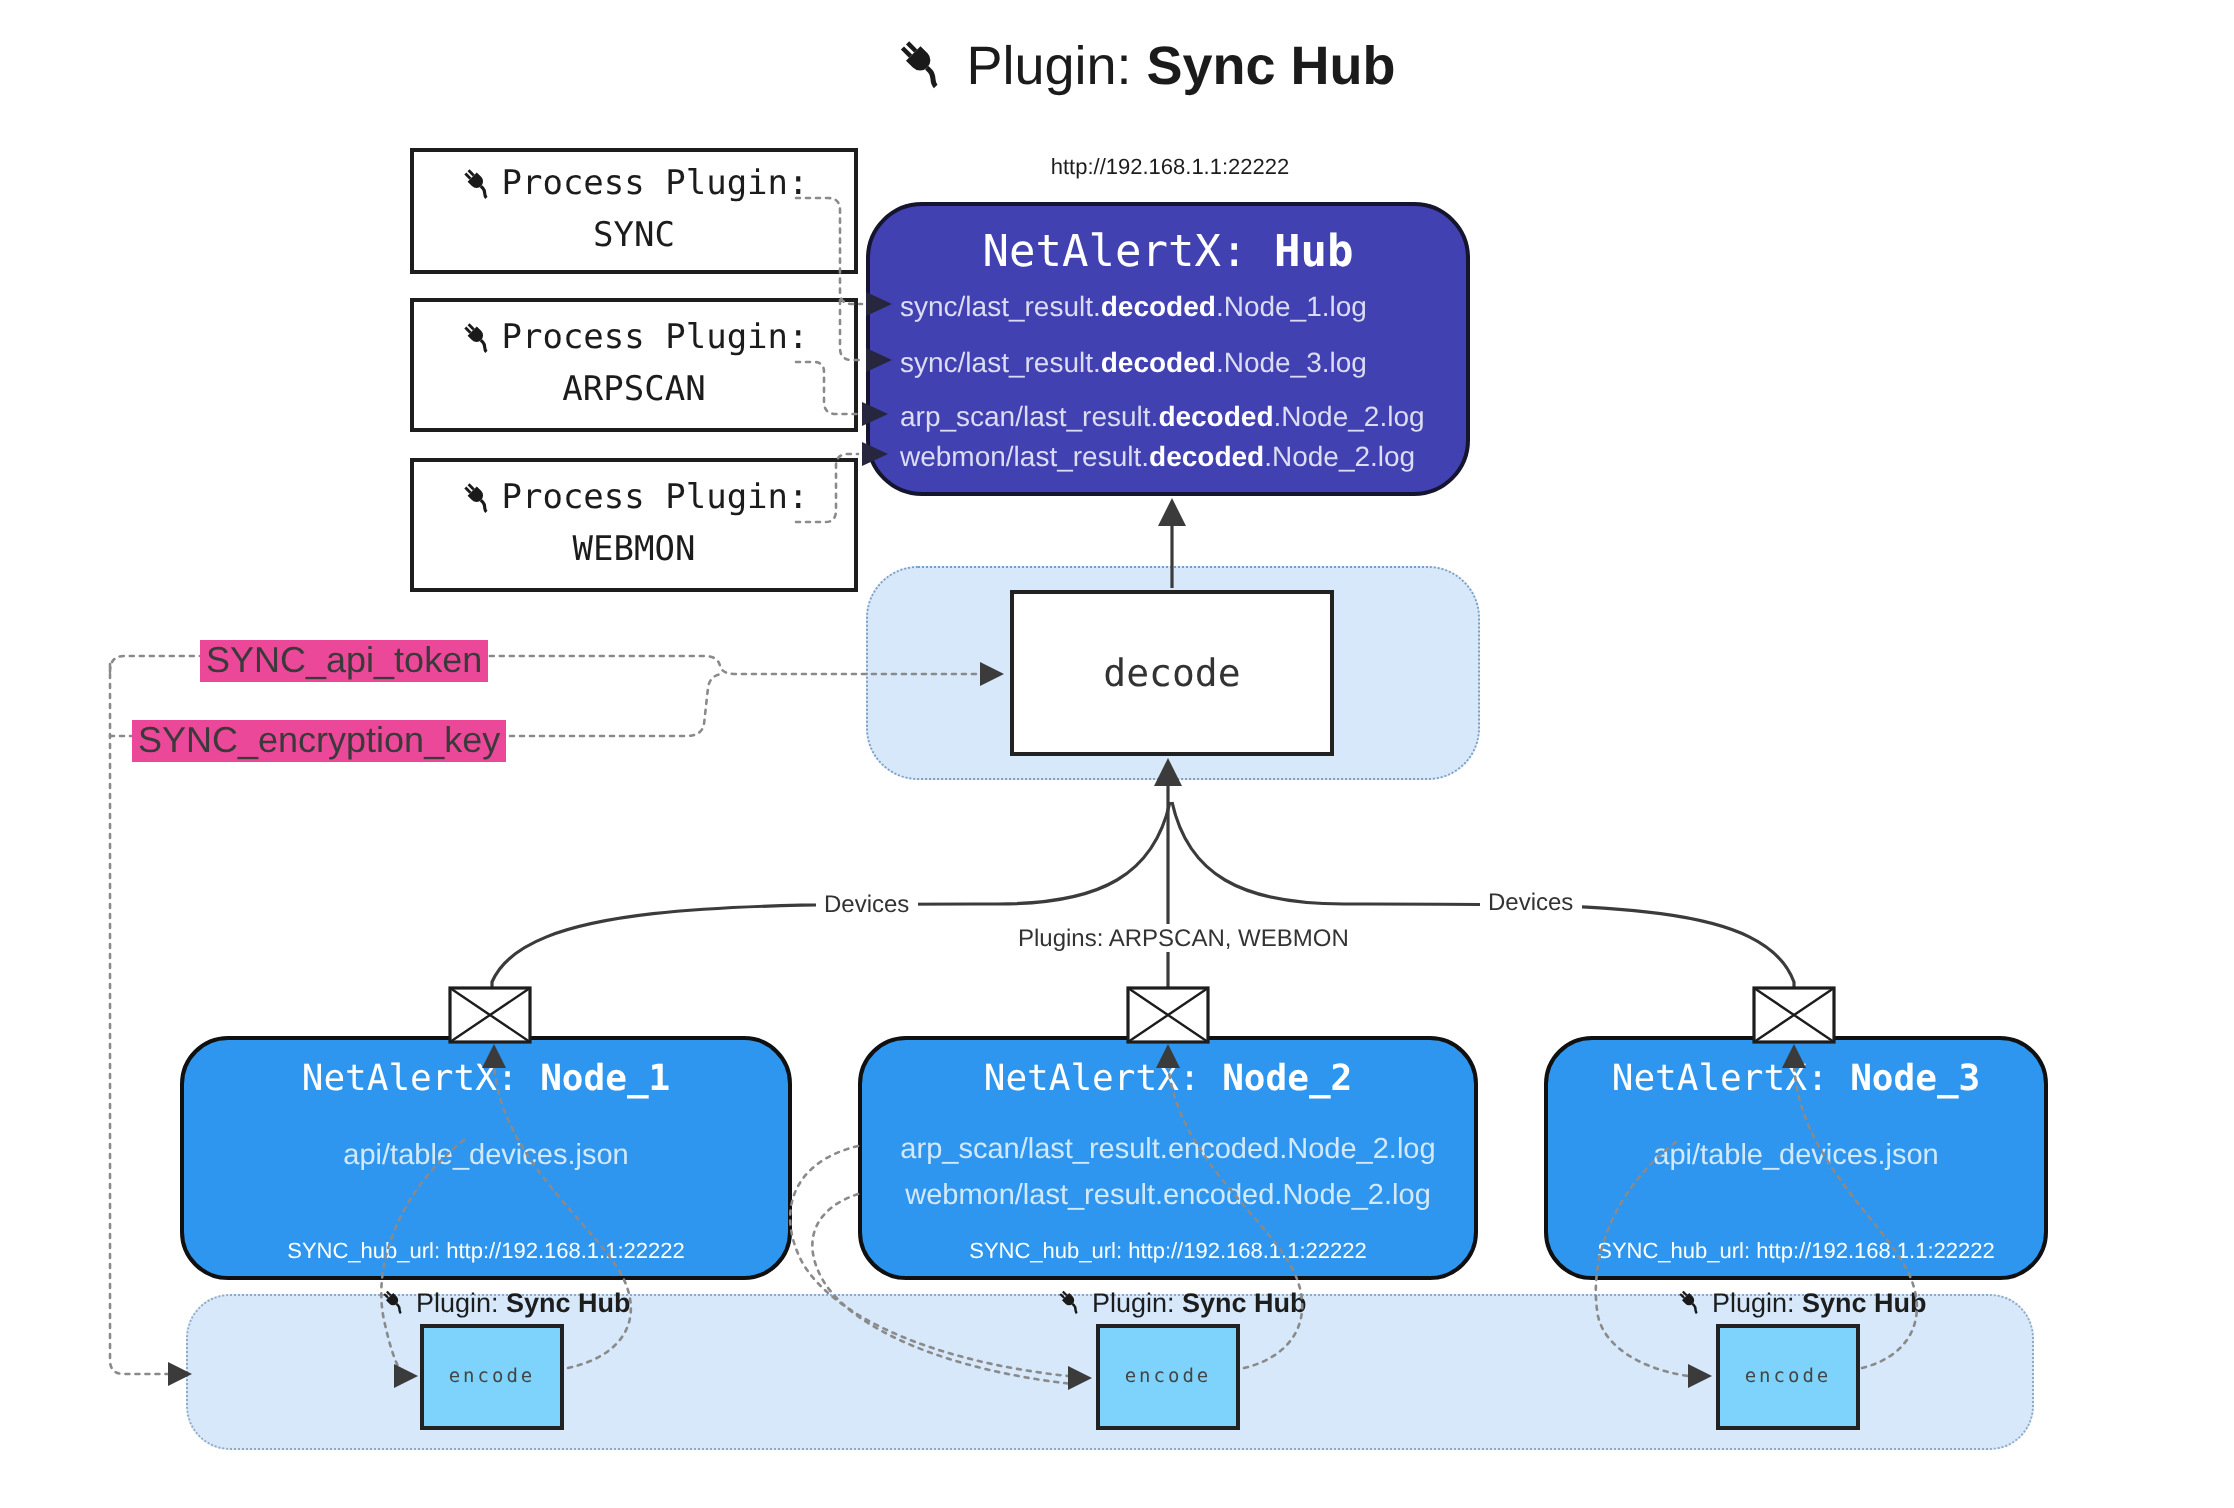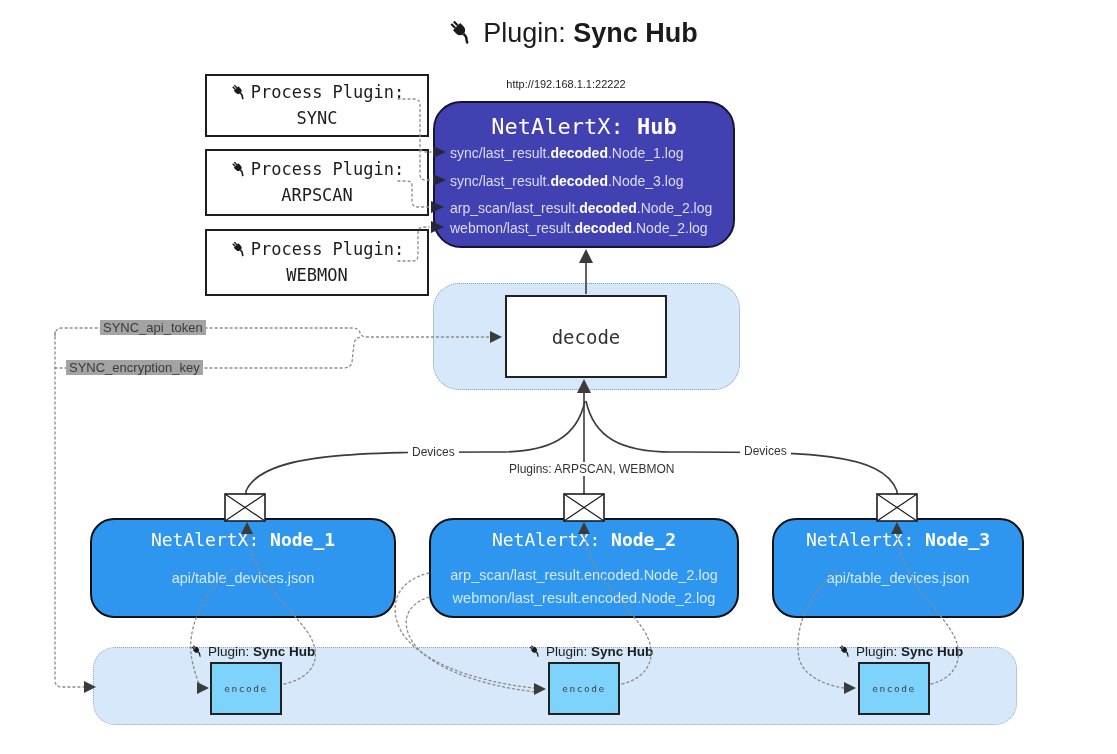--- a/index.html
+++ b/index.html
@@ -14,47 +14,47 @@
   .title .plug{vertical-align:-6px;margin-right:6px;}
 
   
   .pbox{left:177px;width:220px;background:#fff;border:2px solid #1d1d1d;z-index:10;
         display:flex;flex-direction:column;align-items:center;justify-content:center;
         font-family:"DejaVu Sans Mono",monospace;font-size:17px;color:#1c1c1c;line-height:1.5;margin-left:28px;}
   .pbox .l1{display:flex;align-items:center;gap:2px;}
   .pb0{top:74px;height:59px;} .pb1{top:149px;height:63px;} .pb2{top:229px;height:63px;}
 
   
-  .hub-url{left:415px;width:302px;top:78px;text-align:center;font-size:11px;color:#1d1d1d;z-index:10;}
+  .hub-url{left:434px;width:302px;top:78px;text-align:center;font-size:11px;color:#1d1d1d;z-index:10;}
   .hub{left:433px;top:101px;width:302px;height:147px;background:#4141b2;border:2px solid #15152e;
        border-radius:28px;box-sizing:border-box;z-index:10;}
   .hub-title{position:absolute;left:0;right:0;top:11px;text-align:center;color:#fff;
              font-family:"DejaVu Sans Mono",monospace;font-size:22px;}
   .hub-title b{font-weight:700;}
   .hub-line{position:absolute;left:15px;font-size:14px;color:#dcdcf2;white-space:nowrap;}
   .hub-line b{color:#fff;font-weight:700;}
   .hl0{top:42px;} .hl1{top:70px;} .hl2{top:97px;} .hl3{top:117px;text-align:right;}
 
   
   .decode-wrap{left:433px;top:283px;width:307px;height:107px;background:#d6e8f9;
                border:1.6px dotted #7d9ec4;border-radius:26px;box-sizing:border-box;z-index:5;}
   .decode-box{left:505px;top:295px;width:162px;height:83px;background:#fff;border:2px solid #222;
               box-sizing:border-box;display:flex;align-items:center;justify-content:center;
               font-family:"DejaVu Sans Mono",monospace;font-size:19px;color:#333;z-index:10;}
 
   
-  .tok{background:#a3a3a3;font-size:13px;color:#3a3a3a;padding:0 3px;z-index:50;white-space:nowrap;}
+  .tok{background:#ec4899;font-size:18px;color:#3a3a3a;padding:0 3px;z-index:50;white-space:nowrap;}
   .tok1{left:100px;top:320px;} .tok2{left:66px;top:360px;}
 
   
   .edge-label{background:#fff;font-size:12px;color:#333;padding:0 4px;z-index:50;white-space:nowrap;}
   .dev-l{left:408px;top:445px;} .mid-l{left:505px;top:462px;} .dev-r{left:740px;top:444px;}
 
   
-  .node{top:518px;height:100px;background:#2e96ee;border:2px solid #101010;border-radius:24px;
+  .node{top:518px;height:122px;background:#2e96ee;border:2px solid #101010;border-radius:24px;
         box-sizing:border-box;z-index:10;color:#fff;}
   .n1{left:90px;width:306px;} .n2{left:429px;width:310px;} .n3{left:772px;width:252px;}
   .node-title{position:absolute;left:0;right:0;top:9px;text-align:center;
               font-family:"DejaVu Sans Mono",monospace;font-size:18px;color:#fff;white-space:nowrap;}
   .node-title b{font-weight:700;}
   .node-line{position:absolute;left:0;right:0;text-align:center;font-size:14.5px;color:#d2e9fc;white-space:nowrap;}
   .nl-single{top:50px;}
   .n2 .nl0{top:47px;} .n2 .nl1{top:70px;}
   .node-url{position:absolute;left:0;right:0;top:100px;text-align:center;font-size:11px;color:#fff;white-space:nowrap;}
 

